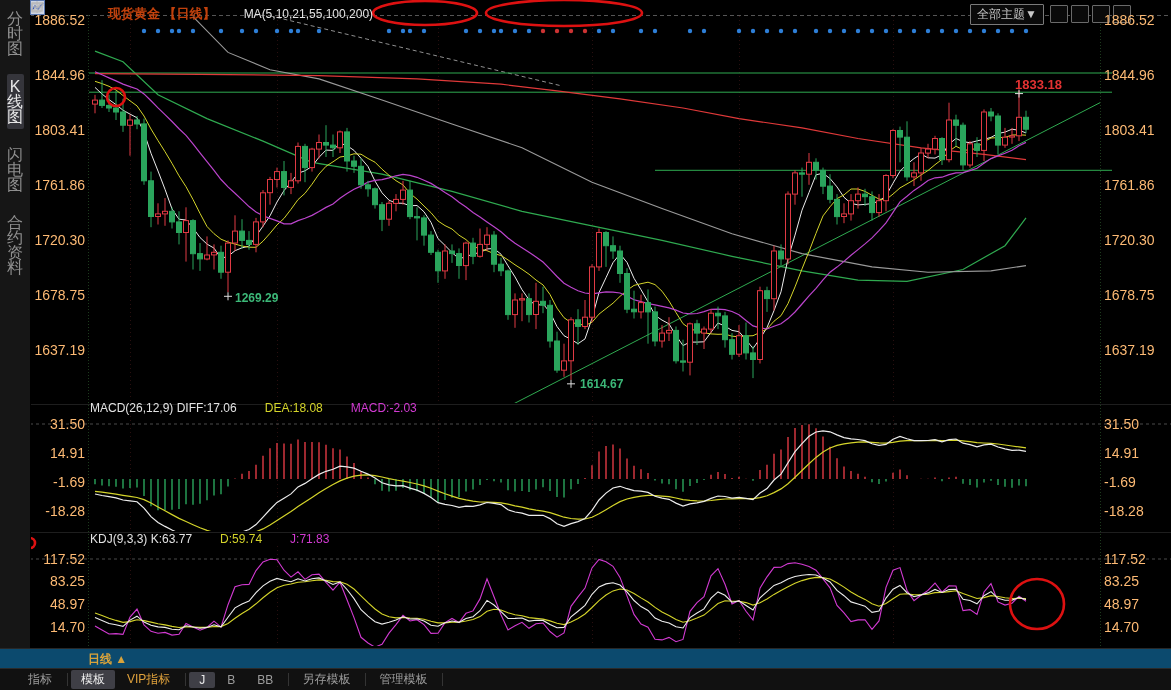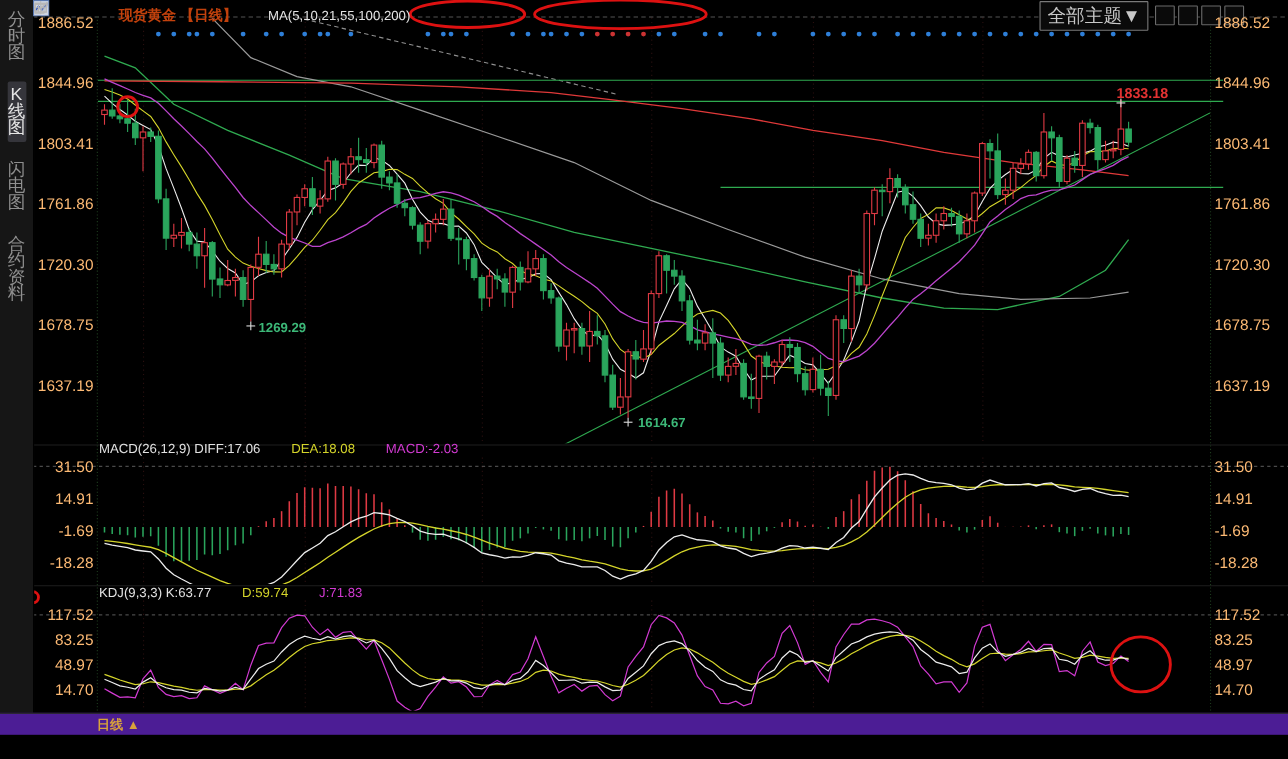--- a/index.html
+++ b/index.html
@@ -13,35 +13,35 @@
   .side-item.sel{background:#35353b;color:#e6e6e6;border-radius:2px;}
   .sidebar .side-item:first-child{margin-top:6px;}
   
   .topbar{position:absolute;left:30px;top:0;width:1141px;height:28px;display:flex;align-items:center;
           font-size:12px;color:#ddd;white-space:nowrap;}
   .title{margin-left:78px;color:#c2410c;font-weight:bold;font-size:13px;}
   .ma-icon{display:inline-block;width:15px;height:15px;margin:0 3px 0 10px;}
   .ma-setting{color:#e4e4e4;margin-right:8px;}
   #ma-labels span{margin-right:14px;}
   .theme-btn{margin-left:auto;background:#0a0a0a;color:#c8c8c8;border:1px solid #7a7a7a;
-             font-size:17px;padding:1px 6px;border-radius:1px;font-family:inherit;}
+             font-size:12px;padding:1px 6px;border-radius:1px;font-family:inherit;}
   #toolbar-icons{display:flex;gap:3px;margin:0 40px 0 6px;}
   .tool-btn{width:16px;height:16px;border:1px solid #6a6a6a;background:#0a0a0a;display:flex;
             align-items:center;justify-content:center;border-radius:1px;}
   
   .axlab{position:absolute;font-size:14px;color:#fdba74;line-height:14px;}
   .axlab.l{left:32px;width:53px;text-align:right;}
   .axlab.r{left:1104px;width:60px;text-align:left;}
   .monthlab{position:absolute;top:650px;width:56px;text-align:center;font-size:12px;color:#cfcfcf;}
   .pane-header{position:absolute;left:90px;height:14px;display:flex;gap:28px;font-size:12px;white-space:nowrap;}
   .ann{position:absolute;font-size:12px;font-weight:bold;}
   .ann-green{color:#3cb878;}
   .ann-red{color:#e33232;font-size:13px;}
   
-  .daterow{position:absolute;left:0;top:648px;width:1171px;height:19px;background:#4c1d95;border-top:1px solid #282828;}
+  .daterow{position:absolute;left:0;top:648px;width:1171px;height:19px;background:#0c4a6e;border-top:1px solid #282828;}
   .period{position:absolute;left:88px;top:2px;color:#d9a33b;font-weight:bold;font-size:12px;}
   
   .tabrow{position:absolute;left:0;top:668px;width:1171px;height:22px;background:#111;border-top:1px solid #2a2a2a;
           display:flex;align-items:center;padding-left:18px;box-sizing:border-box;font-size:12px;}
   .tab{color:#9d9d9d;padding:1px 10px;margin-right:2px;cursor:default;}
   .tab.sel{background:#3f3f46;color:#ececec;border-radius:2px;}
   .tab.vip{color:#e0a23c;}
   .tab-div{width:1px;height:13px;background:#343434;margin:0 3px;}
   svg{position:absolute;left:0;top:0;}
 </style>
@@ -677,13 +677,28 @@
     </div>
 
   <div class="ann ann-green" style="left:235px;top:291px">1269.29</div>
   <div class="ann ann-green" style="left:580px;top:377px">1614.67</div>
   <div class="ann ann-red" style="left:1015px;top:77px">1833.18</div>
 
   <div class="daterow">
     <span class="period">日线 ▲</span>
   </div>
 
+  <div class="tabrow" id="tabrow">
+      <span class="tab">指标</span>
+      <span class="tab-div"></span>
+      <span class="tab sel">模板</span>
+      <span class="tab vip">VIP指标</span>
+      <span class="tab-div"></span>
+      <span class="tab sel">J</span>
+      <span class="tab">B</span>
+      <span class="tab">BB</span>
+      <span class="tab-div"></span>
+      <span class="tab">另存模板</span>
+      <span class="tab-div"></span>
+      <span class="tab">管理模板</span>
+      <span class="tab-div"></span>
+    </div>
 </div>
 
 </body></html>

